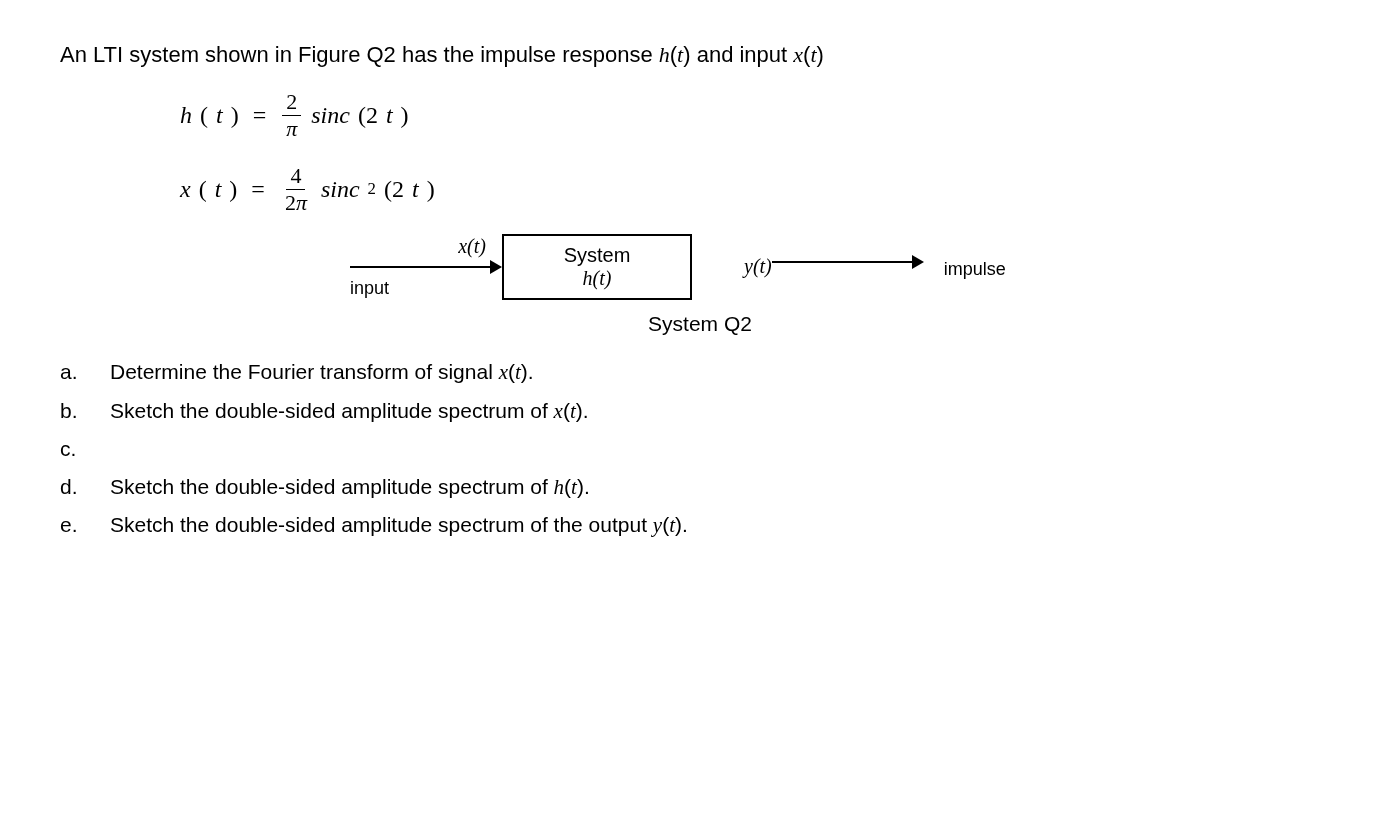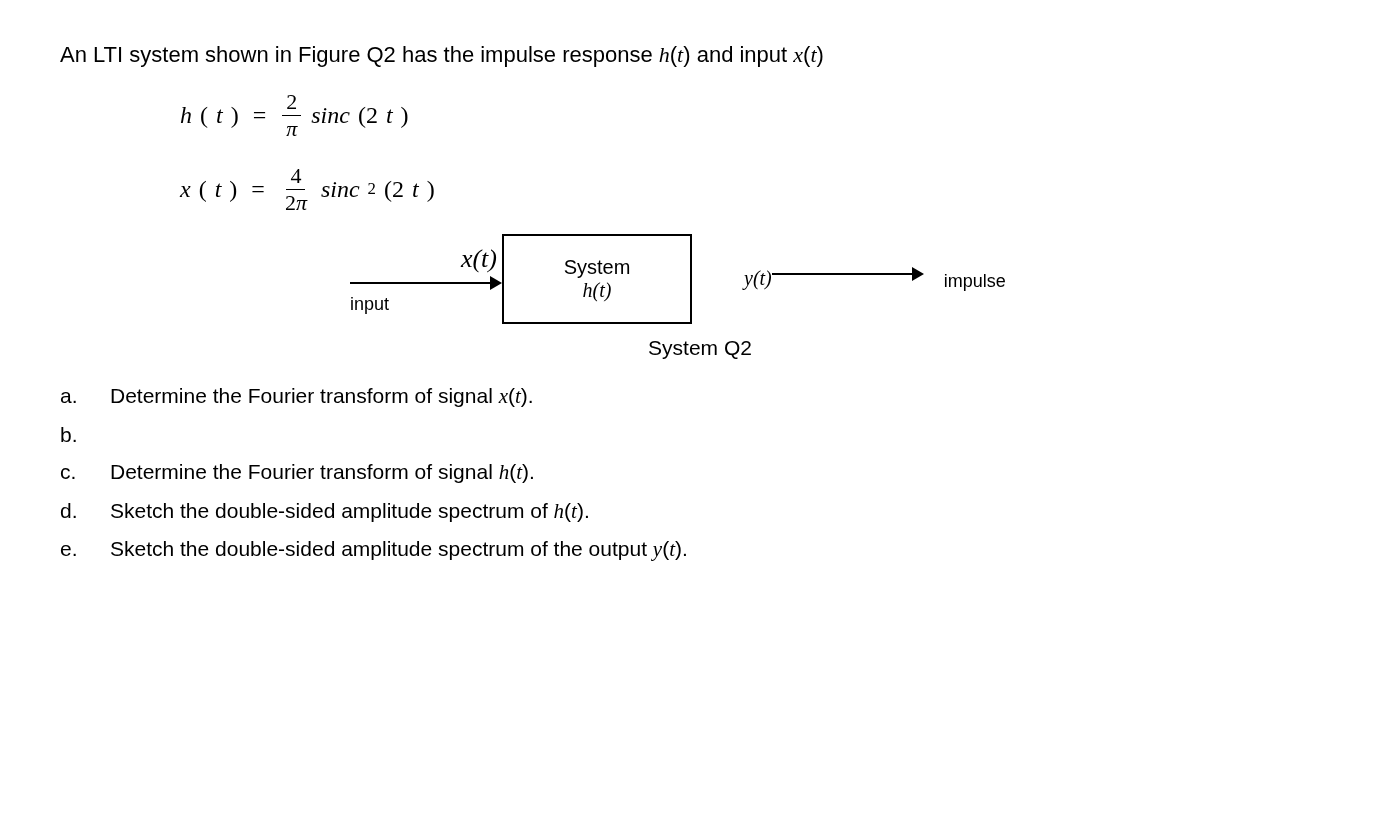--- a/index.html
+++ b/index.html
@@ -92,23 +92,23 @@
 
     .arrow-line-left {
       display: flex;
       flex-direction: column;
       align-items: flex-end;
       position: relative;
     }
 
     .arrow-line-left .label-top {
       font-style: italic;
-      font-size: 26px;
+      font-size: 20px;
       margin-bottom: 2px;
-      margin-right: 5px;
+      margin-right: 16px;
       font-family: 'Times New Roman', Times, serif;
     }
 
     .arrow-line-left .line-with-arrow {
       display: flex;
       align-items: center;
     }
 
     .h-line {
       height: 2px;
@@ -127,21 +127,21 @@
     .label-bottom {
       font-size: 18px;
       font-family: Arial, sans-serif;
       margin-top: 4px;
       margin-right: 20px;
       align-self: flex-start;
     }
 
     .system-box {
       width: 190px;
-      height: 90px;
+      height: 66px;
       border: 2px solid #000;
       display: flex;
       flex-direction: column;
       align-items: center;
       justify-content: center;
       font-family: Arial, sans-serif;
       font-size: 20px;
       background: #fff;
     }
 
@@ -293,25 +293,25 @@
 
   <div class="questions-section">
 
     <div class="question-item">
       <span class="question-letter">a.</span>
       <span class="question-text">Determine the Fourier transform of signal <span class="italic-var">x</span>(<span class="italic-var">t</span>).</span>
     </div>
 
     <div class="question-item">
       <span class="question-letter">b.</span>
+      <span class="question-text">Sketch the double-sided amplitude spectrum of <span class="italic-var">x</span>(<span class="italic-var">t</span>).</span>
     </div>
 
     <div class="question-item">
       <span class="question-letter">c.</span>
-      <span class="question-text">Determine the Fourier transform of signal <span class="italic-var">h</span>(<span class="italic-var">t</span>).</span>
     </div>
 
     <div class="question-item">
       <span class="question-letter">d.</span>
       <span class="question-text">Sketch the double-sided amplitude spectrum of <span class="italic-var">h</span>(<span class="italic-var">t</span>).</span>
     </div>
 
     <div class="question-item">
       <span class="question-letter">e.</span>
       <span class="question-text">Sketch the double-sided amplitude spectrum of the output <span class="italic-var">y</span>(<span class="italic-var">t</span>).</span>

